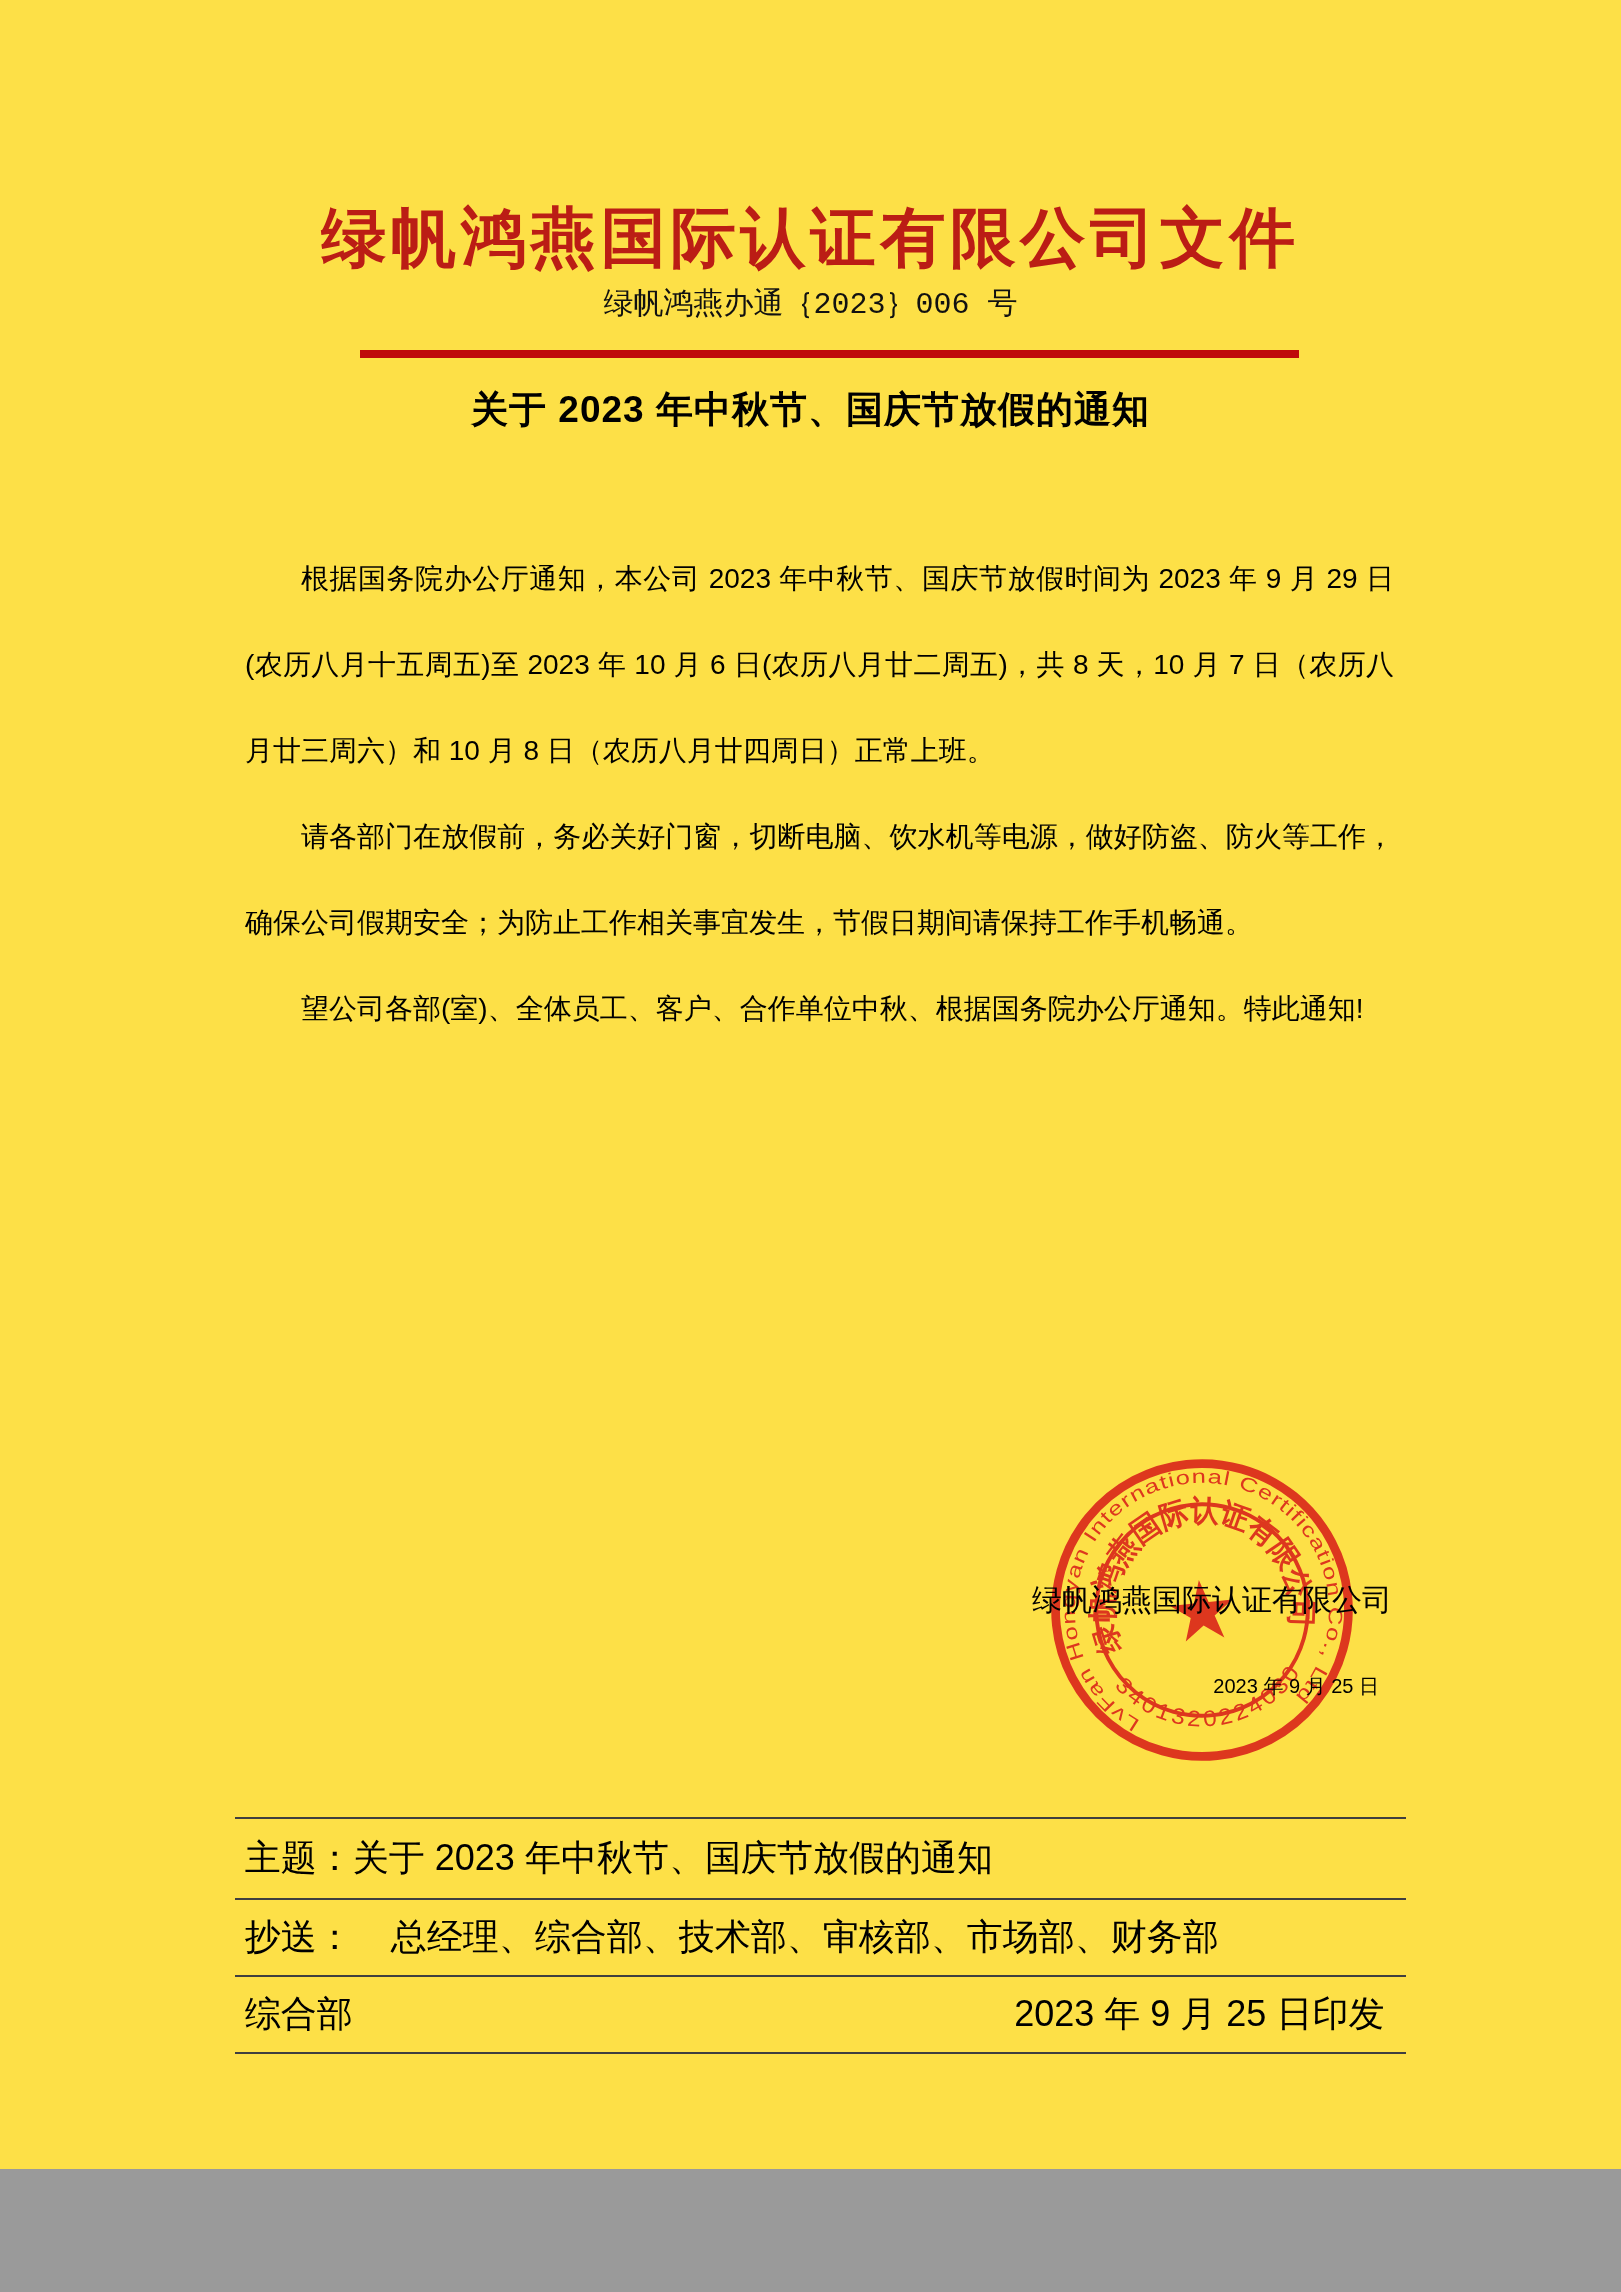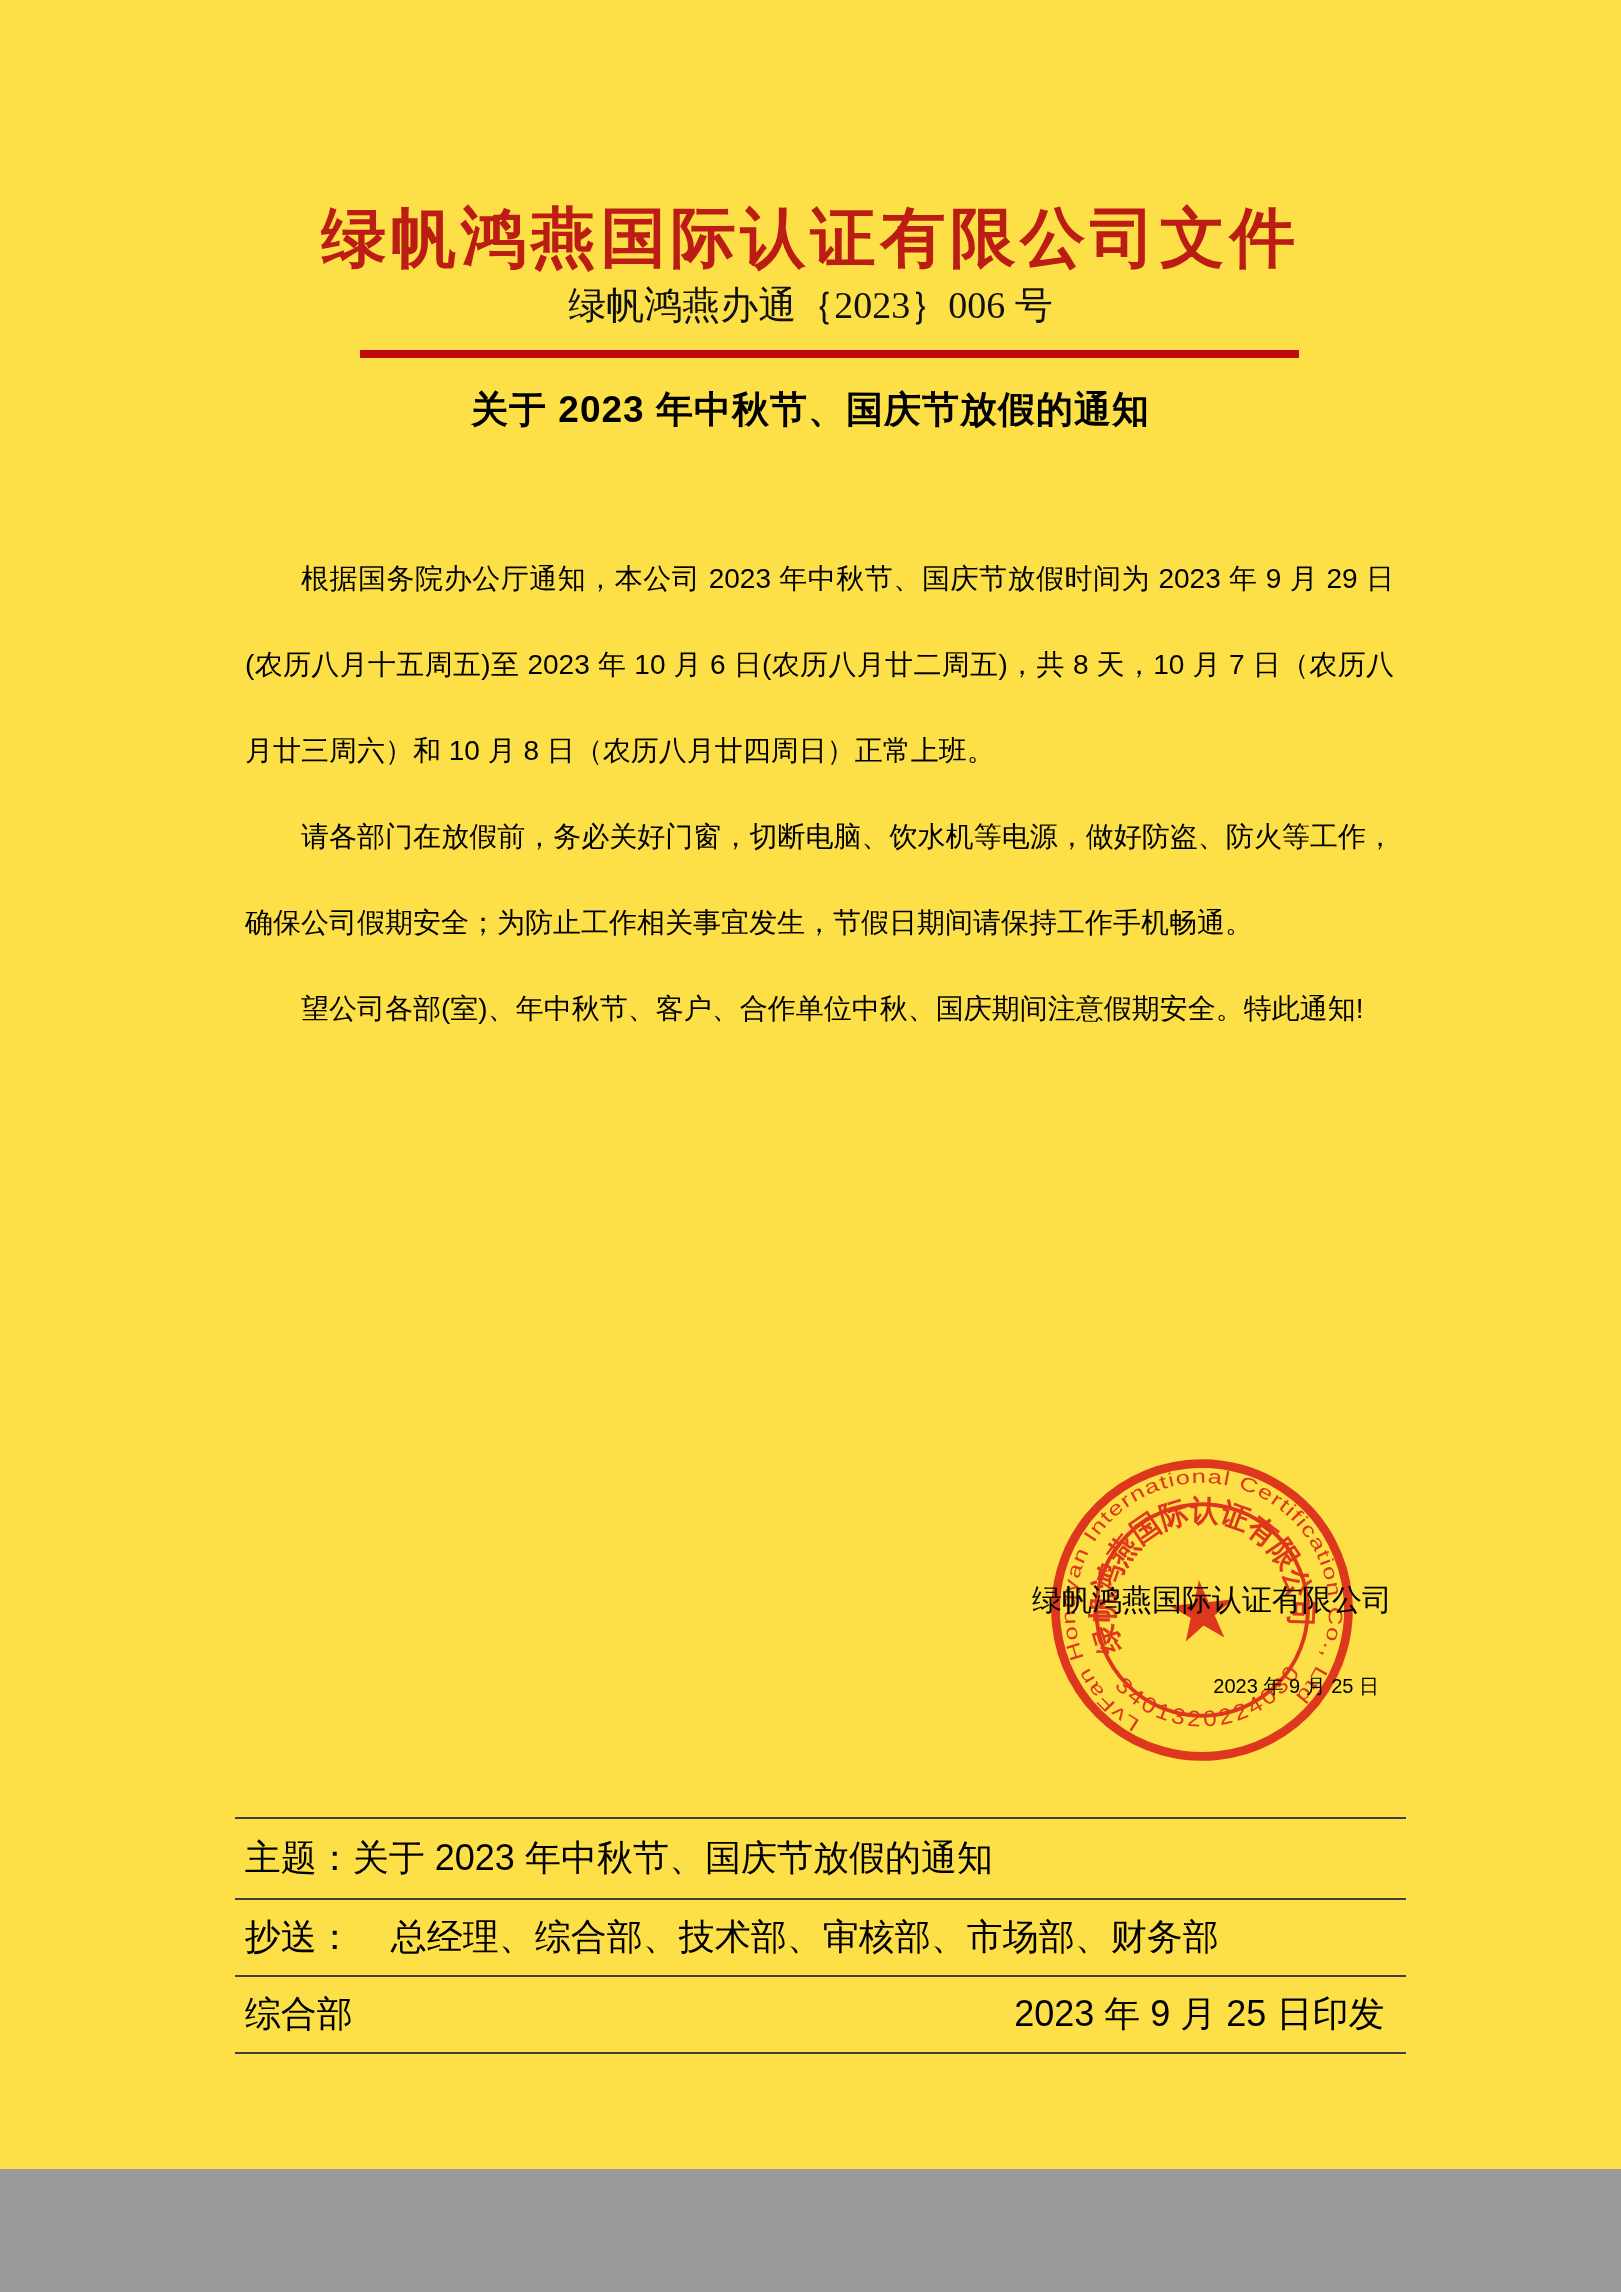--- a/index.html
+++ b/index.html
@@ -18,22 +18,22 @@
     font-family:"Liberation Serif", serif;
     font-weight:bold;
     font-size:65px;line-height:76px;
     letter-spacing:4.9px;
     color:#bb1d15;
     white-space:nowrap;
   }
   .doc-number{
     position:absolute;top:288px;left:0;width:100%;
     text-align:center;
-    font-family:Liberation Serif, serif;
-    font-size:38px;line-height:35px;
+    font-family:Liberation Mono, monospace;
+    font-size:30px;line-height:35px;
     color:#111111;
     white-space:nowrap;
   }
   .red-divider{
     position:absolute;left:360px;top:350px;
     width:939px;height:7.8px;
     background:#bf0a0a;
   }
   
   .notice-heading{
@@ -101,21 +101,21 @@
 
   <div class="org-title">绿帆鸿燕国际认证有限公司文件</div>
   <div class="doc-number">绿帆鸿燕办通｛2023｝006 号</div>
   <div class="red-divider"></div>
 
   <div class="notice-heading">关于 2023 年中秋节、国庆节放假的通知</div>
 
   <div class="body-text">
     <p class="indent">根据国务院办公厅通知，本公司 2023 年中秋节、国庆节放假时间为 2023 年 9 月 29 日(农历八月十五周五)至 2023 年 10 月 6 日(农历八月廿二周五)，共 8 天，10 月 7 日（农历八月廿三周六）和 10 月 8 日（农历八月廿四周日）正常上班。</p>
     <p class="indent">请各部门在放假前，务必关好门窗，切断电脑、饮水机等电源，做好防盗、防火等工作，确保公司假期安全；为防止工作相关事宜发生，节假日期间请保持工作手机畅通。</p>
-    <p class="indent">望公司各部(室)、年中秋节、客户、合作单位中秋、国庆期间注意假期安全。特此通知!</p>
+    <p class="indent">望公司各部(室)、全体员工、客户、合作单位中秋、根据国务院办公厅通知。特此通知!</p>
   </div>
 
   <svg class="stamp" viewBox="0 0 330 330" aria-hidden="true">
     <g transform="rotate(-6 165 165)">
       <circle cx="165" cy="165" r="151" fill="none" stroke="currentColor" stroke-width="9"></circle>
       <circle cx="165" cy="165" r="109" fill="none" stroke="currentColor" stroke-width="4"></circle>
       <path id="arcEn" d="M 89.9 272.3 A 131 131 0 1 1 240.1 272.3" fill="none"></path>
       <path id="arcCn" d="M 78.5 196.5 A 92 92 0 1 1 251.5 196.5" fill="none"></path>
       <path id="arcNum" d="M 66.7 233.8 A 120 120 0 0 0 263.3 233.8" fill="none"></path>
       <text font-size="20" letter-spacing="1">

